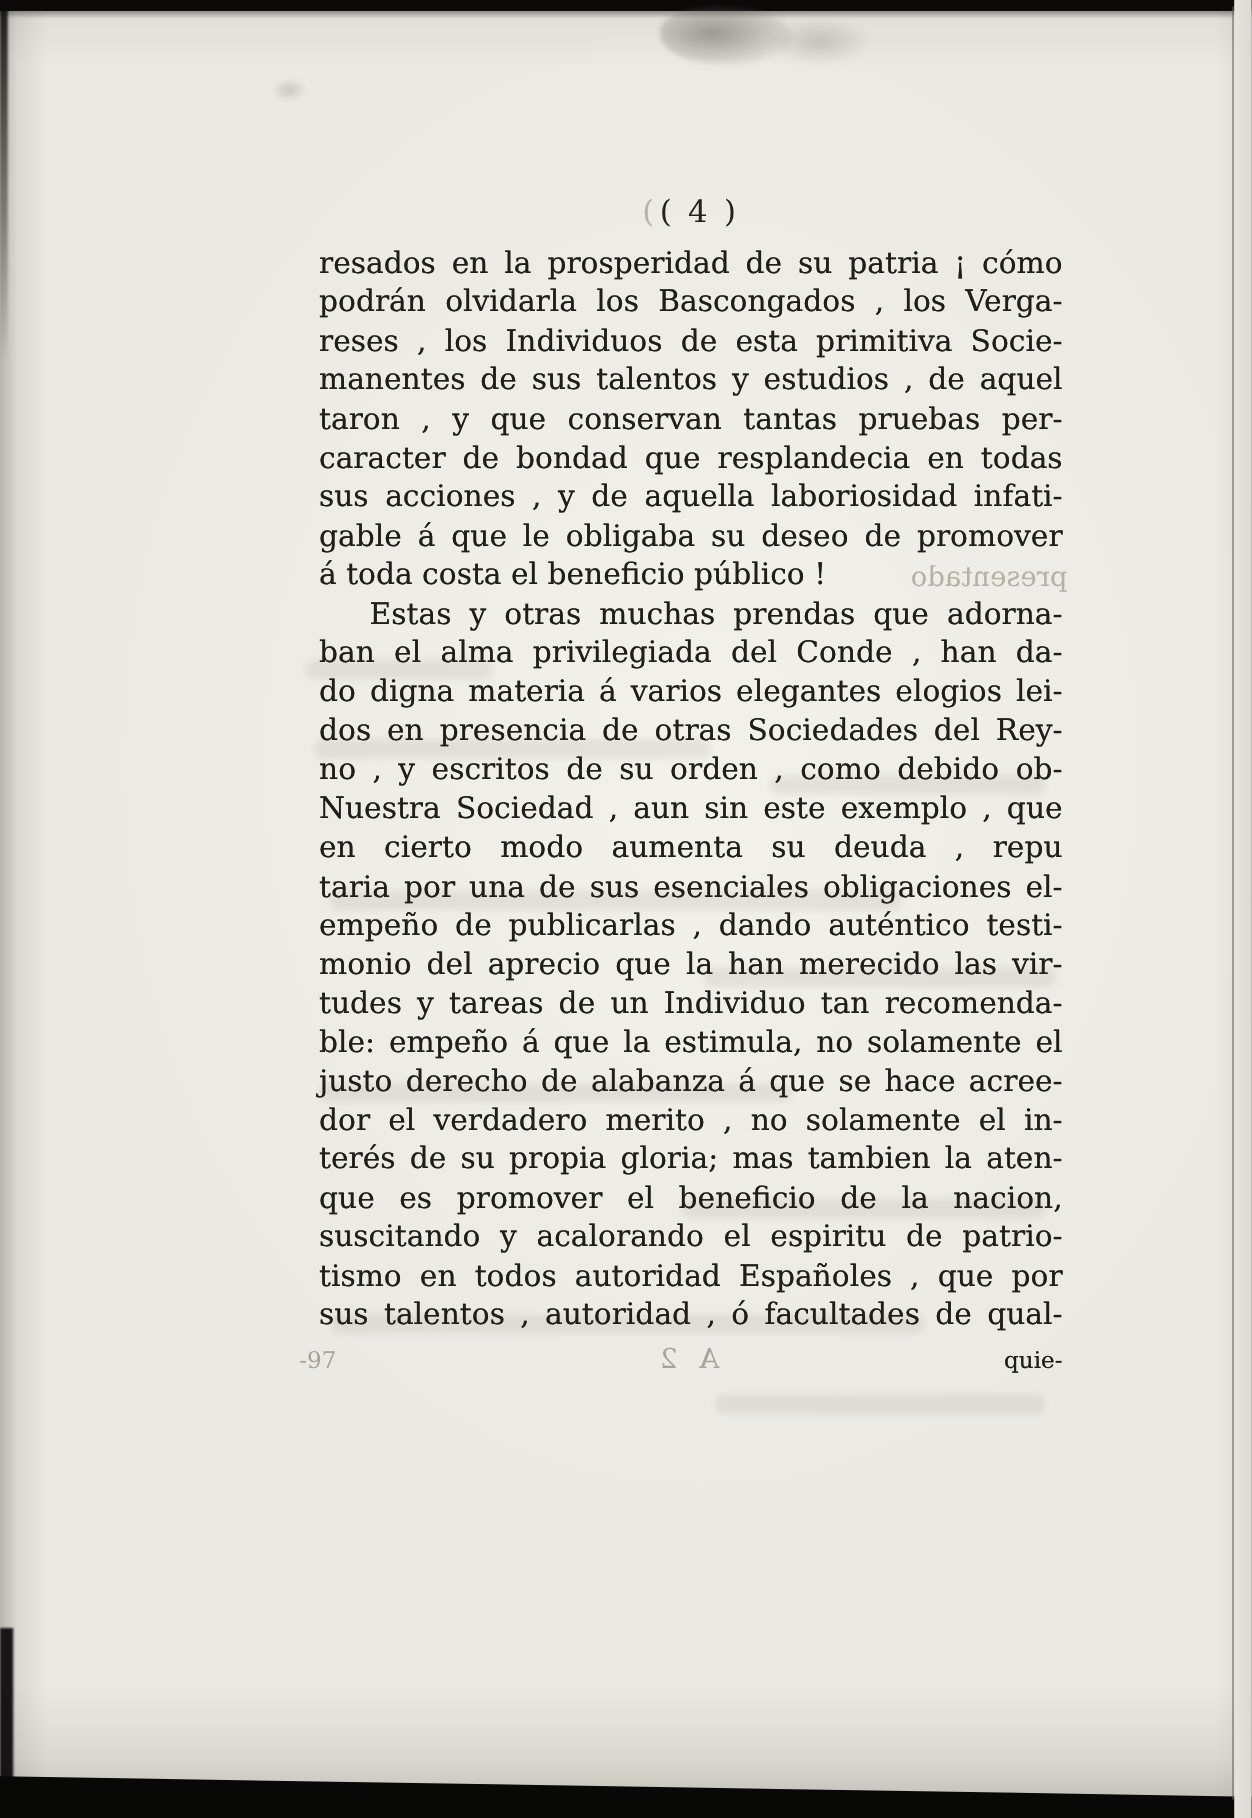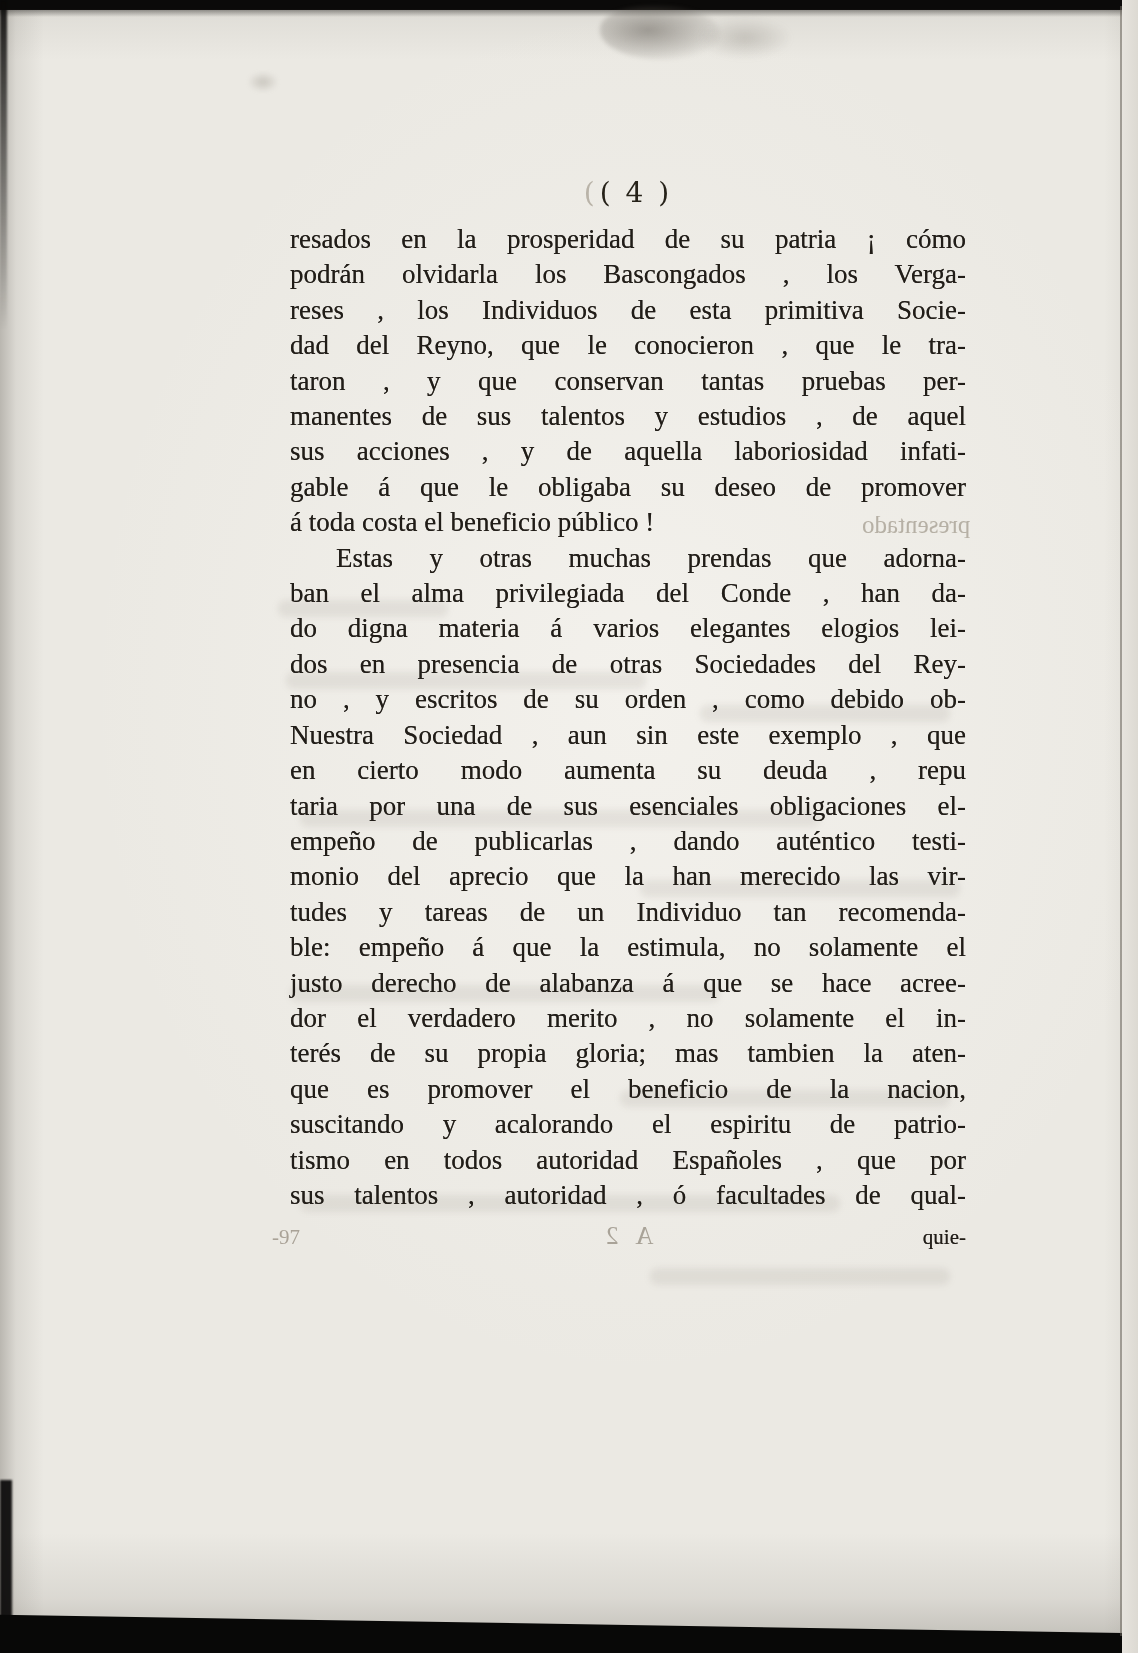--- a/index.html
+++ b/index.html
@@ -27,21 +27,21 @@
   .page-right-col{position:absolute;left:1122px;top:0;width:16px;height:100%;background:linear-gradient(90deg,#e7e4de,#dcd9d2);}
   
   .stain1{position:absolute;left:600px;top:6px;width:120px;height:54px;border-radius:50% 60% 55% 65%;background:radial-gradient(ellipse at 40% 45%, rgba(98,93,86,0.55), rgba(98,93,86,0.18) 55%, rgba(98,93,86,0) 78%);filter:blur(2px);}
   .stain2{position:absolute;left:700px;top:18px;width:90px;height:40px;border-radius:50%;background:radial-gradient(ellipse, rgba(120,115,106,0.30), rgba(120,115,106,0) 75%);filter:blur(3px);}
   .stain3{position:absolute;left:248px;top:72px;width:30px;height:20px;border-radius:50%;background:radial-gradient(ellipse, rgba(140,134,124,0.35), rgba(140,134,124,0) 75%);filter:blur(2px);}
   .gb{position:absolute;height:17px;background:rgba(108,102,92,0.10);filter:blur(3px);border-radius:8px;}
   
   .folio{position:absolute;left:290px;top:176px;width:676px;text-align:center;font-size:28px;color:#262219;letter-spacing:3px;}
   .folio .ghost-paren{color:#b9b3a8;margin-right:2px;}
   
-  .textblock{position:absolute;left:290px;top:222px;width:676px;color:#211d18;font-size:27px;line-height:35.4px;text-shadow:0 0 0.5px rgba(33,29,24,0.75);font-family:Liberation Serif, serif;}
+  .textblock{position:absolute;left:290px;top:222px;width:676px;color:#211d18;font-size:27px;line-height:35.4px;text-shadow:0 0 0.5px rgba(33,29,24,0.75);}
   .line{text-align:justify;text-align-last:justify;position:relative;white-space:normal;}
   .line.nojust{text-align:center;text-align-last:left;}
   .line.indent{text-indent:46px;}
   .ghost-mirror{position:absolute;right:-4px;top:2px;display:inline-block;transform:scaleX(-1);color:#b6b0a5;font-size:25px;filter:blur(0.7px);text-shadow:none;}
   
   .footline{display:flex;justify-content:space-between;align-items:baseline;margin-top:5px;line-height:35px;}
   .bleed-left{color:#a9a297;font-size:21px;margin-left:-18px;filter:blur(0.6px);text-shadow:none;}
   .sig-mirror{display:inline-block;transform:scaleX(-1);color:#a9a398;font-size:25px;letter-spacing:6px;filter:blur(0.6px);text-shadow:none;margin-left:30px;}
   .catchword{color:#211d18;font-size:21px;}
 </style>
@@ -74,23 +74,23 @@
 
   <div class="folio">
     <span class="ghost-paren">(</span><span>( 4 )</span>
   </div>
 
   <div class="textblock">
     <div id="lines">
         <div class="line">resados en la prosperidad de su patria ¡ cómo</div>
         <div class="line">podrán olvidarla los Bascongados , los Verga-</div>
         <div class="line">reses , los Individuos de esta primitiva Socie-</div>
-        <div class="line">dad del Reyno, que le conocieron , que le tra-</div>
+        <div class="line">manentes de sus talentos y estudios , de aquel</div>
         <div class="line">taron , y que conservan tantas pruebas per-</div>
-        <div class="line">manentes de sus talentos y estudios , de aquel</div>
+        <div class="line">caracter de bondad que resplandecia en todas</div>
         <div class="line">sus acciones , y de aquella laboriosidad infati-</div>
         <div class="line">gable á que le obligaba su deseo de promover</div>
         <div class="line nojust">á toda costa el beneficio público !<span class="ghost-mirror">presentado</span></div>
         <div class="line indent">Estas y otras muchas prendas que adorna-</div>
         <div class="line">ban el alma privilegiada del Conde , han da-</div>
         <div class="line">do digna materia á varios elegantes elogios lei-</div>
         <div class="line">dos en presencia de otras Sociedades del Rey-</div>
         <div class="line">no , y escritos de su orden , como debido ob-</div>
         <div class="line">Nuestra Sociedad , aun sin este exemplo , que</div>
         <div class="line">en cierto modo aumenta su deuda , repu</div>

